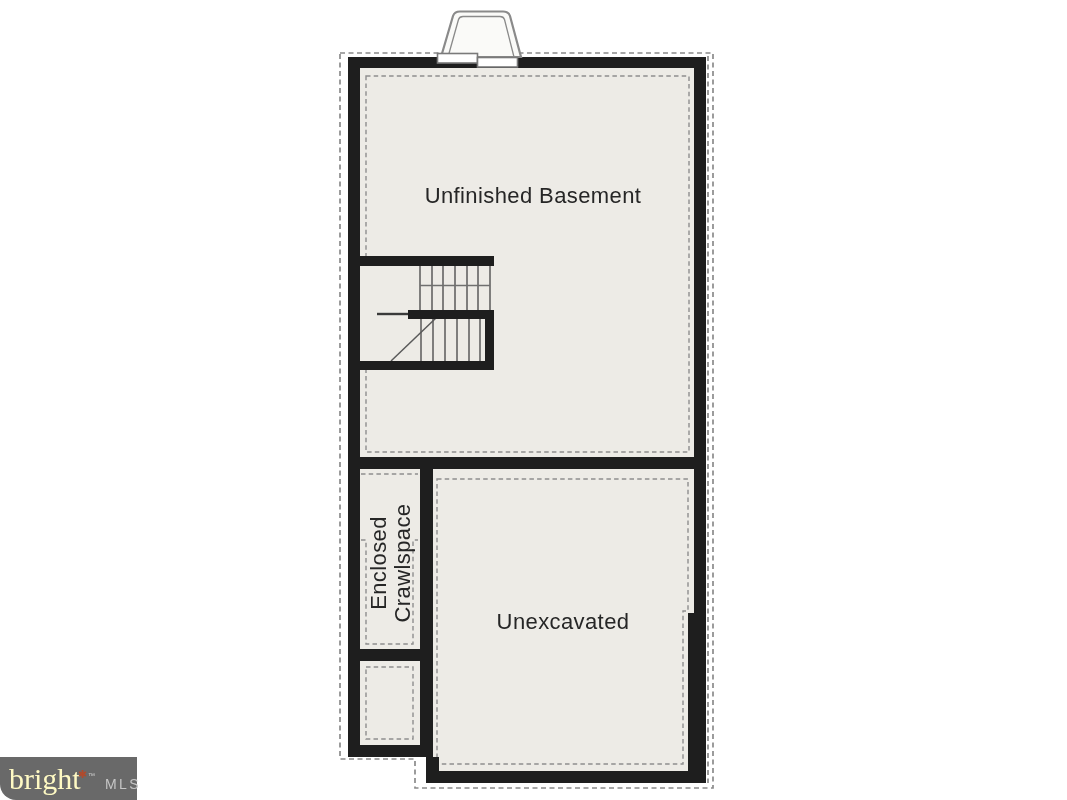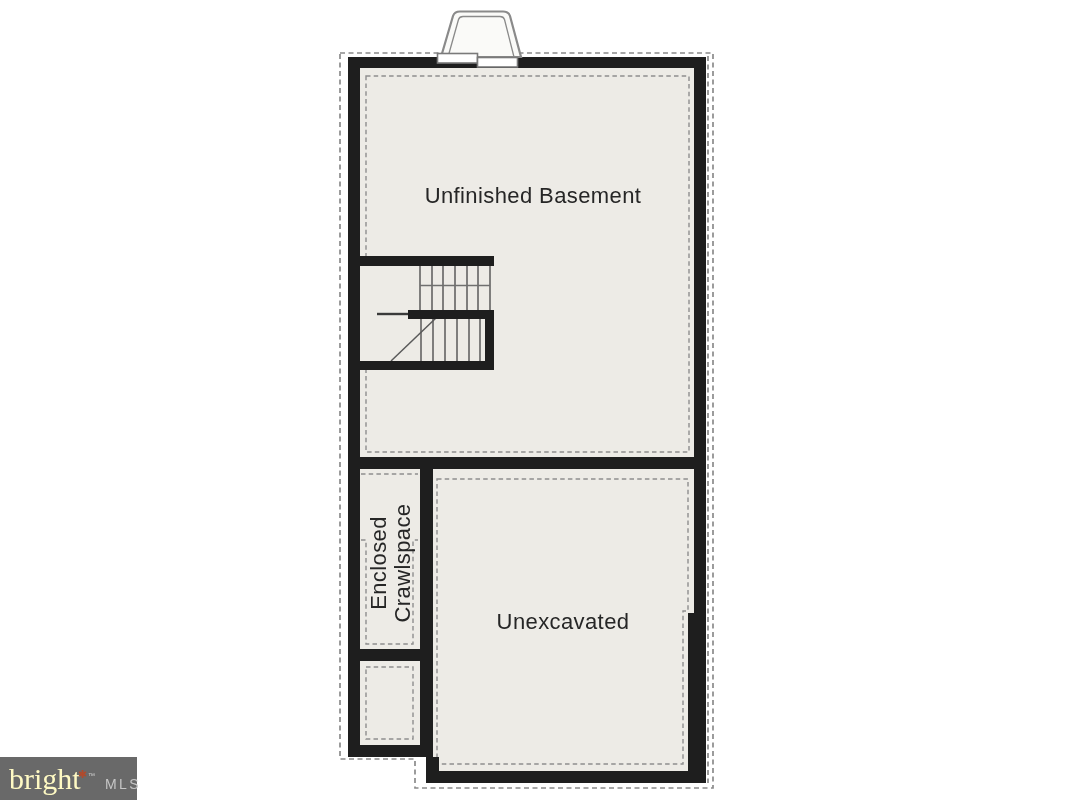--- a/index.html
+++ b/index.html
@@ -1,16 +1,16 @@
 <!DOCTYPE html>
 <html><head>
 <meta charset="utf-8">
 <style>
   html,body{margin:0;padding:0;background:#ffffff;}
-  .canvas{position:relative;width:1067px;height:800px;background:#ffffff;overflow:hidden;}
+  .canvas{position:relative;width:1067px;height:800px;background:#ffffff;overflow:hidden;border-radius:16px;}
   .canvas svg{position:absolute;left:0;top:0;}
 
   
   .floor{fill:#edebe6;}
   .wall{fill:#1e1e1e;}
   .dash-outer{fill:none;stroke:#8b8b8b;stroke-width:1.7;stroke-dasharray:5 3.5;}
   .dash-inner{fill:none;stroke:#8e8e8e;stroke-width:1.4;stroke-dasharray:4.5 3.2;}
   .tread{stroke:#5a5a5a;stroke-width:1.5;}
   .rail{stroke:#6f6f6f;stroke-width:1.4;}
   .rail-stub{stroke:#3a3a3a;stroke-width:2.4;}

